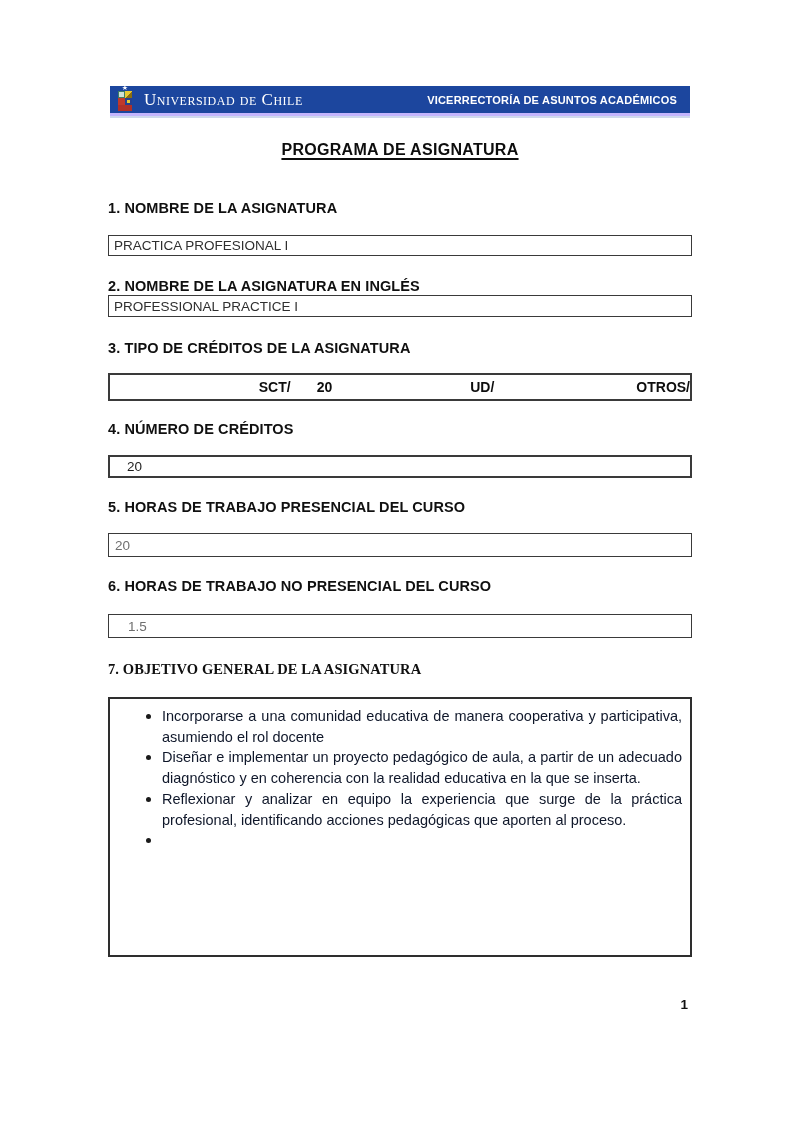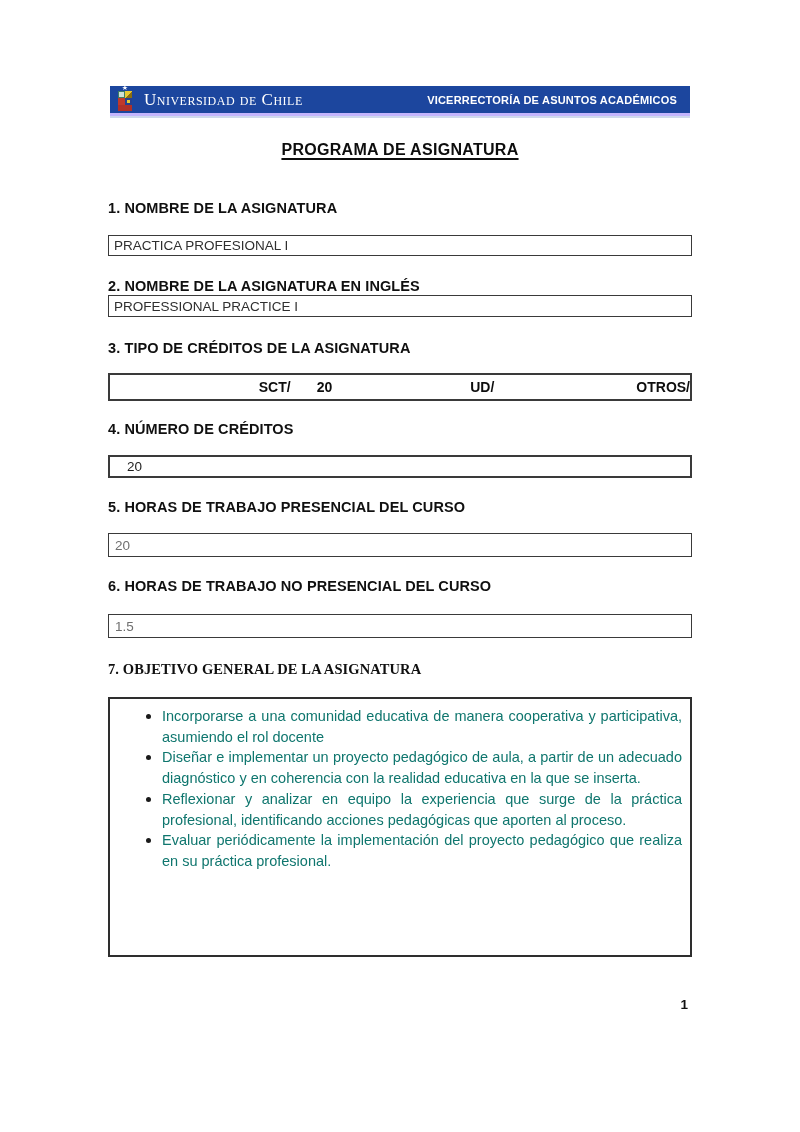--- a/index.html
+++ b/index.html
@@ -82,42 +82,42 @@
     border: 1px solid #3a3a3a;
     font-size: 13.5px; line-height: 19px;
     display: flex; align-items: center;
     background: #fff;
   }
   .box1 { margin-top: 18px; height: 21px; color: #2f2f2f; padding-left: 5px; text-align: right; }
   .box2 { height: 22px; color: #2f2f2f; padding-left: 5px; }
   .box3 { margin-top: 16px; height: 28px; border-width: 2px; color: #0d0d0d; justify-content: flex-end; }
   .box4 { margin-top: 17px; height: 23px; border-width: 2px; color: #1e1e1e; padding-left: 17px; }
   .box5 { margin-top: 17px; height: 24px; color: #6f6f6f; padding-left: 6px; }
-  .box6 { margin-top: 19px; height: 24px; color: #6f6f6f; padding-left: 6px; }
+  .box6 { margin-top: 19px; height: 24px; color: #6f6f6f; padding-left: 19px; }
 
   .box3 .lbl { font-weight: bold; font-size: 14px; }
   .box3 .sct   { margin-left: 6px; }
   .box3 .sctv  { margin-left: 26px; }
   .box3 .ud    { margin-left: 138px; }
   .box3 .otros { margin-left: 142px; }
 
   
   .obj-box {
     margin: 19px 0 0 108px; width: 584px; height: 260px;
     border: 2px solid #2e2e2e;
     padding: 7px 8px 0 0;
     overflow: hidden;
   }
   .obj-box ul { list-style: none; }
   .obj-box li {
     position: relative;
     padding-left: 52px;
     font-size: 14.5px; line-height: 20.7px;
     text-align: justify;
-    color: #0f766e;
+    color: #0f172a;
   }
   .obj-box li .dot {
     position: absolute; left: 36px; top: 8px;
     width: 5px; height: 5px; border-radius: 50%;
     background: #1a1a1a;
   }
 
   .page-number {
     margin-left: 108px; width: 584px; margin-top: 40px;
     text-align: right; padding-right: 4px;
@@ -178,19 +178,19 @@
   <div class="field-box box6">
     <span>1.5</span>
   </div>
 
   <div class="h h7m">7. OBJETIVO GENERAL DE LA ASIGNATURA</div>
   <div class="obj-box">
     <ul>
       <li><span class="dot"></span><span>Incorporarse a una comunidad educativa de manera cooperativa y participativa, asumiendo el rol docente</span></li>
       <li><span class="dot"></span><span>Diseñar e implementar un proyecto pedagógico de aula, a partir de un adecuado diagnóstico y en coherencia con la realidad educativa en la que se inserta.</span></li>
       <li><span class="dot"></span><span>Reflexionar y analizar en equipo la experiencia que surge de la práctica profesional, identificando acciones pedagógicas que aporten al proceso.</span></li>
-      <li><span class="dot"></span><span>Evaluar periódicamente la implementación del proyecto pedagógico que realiza en su práctica profesional.</span></li>
+      <li><span class="dot"></span></li>
     </ul>
   </div>
 
   <div class="page-number">1</div>
 
 </div>
 
 </body></html>

